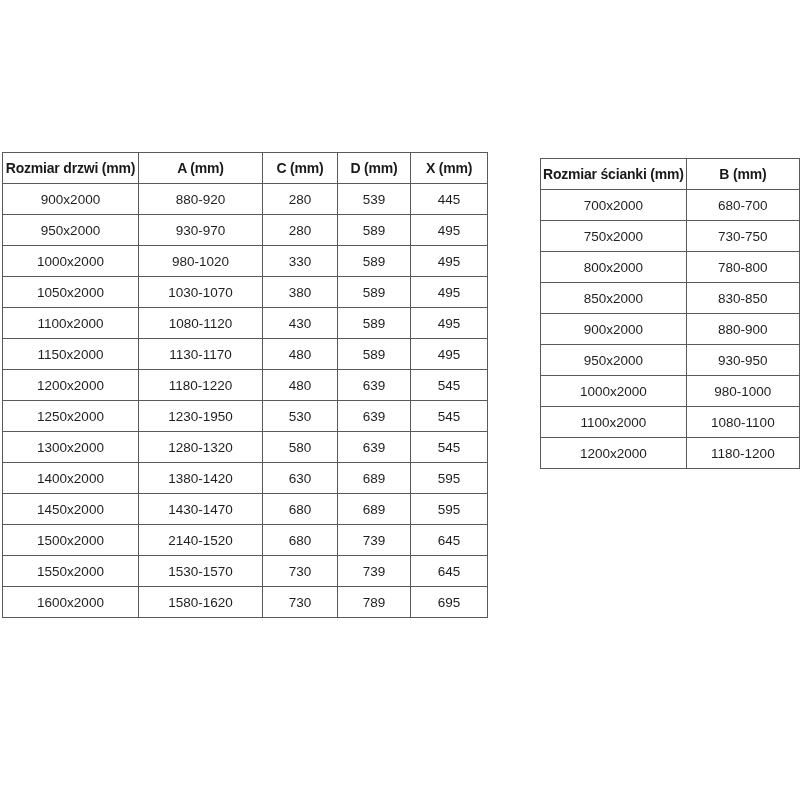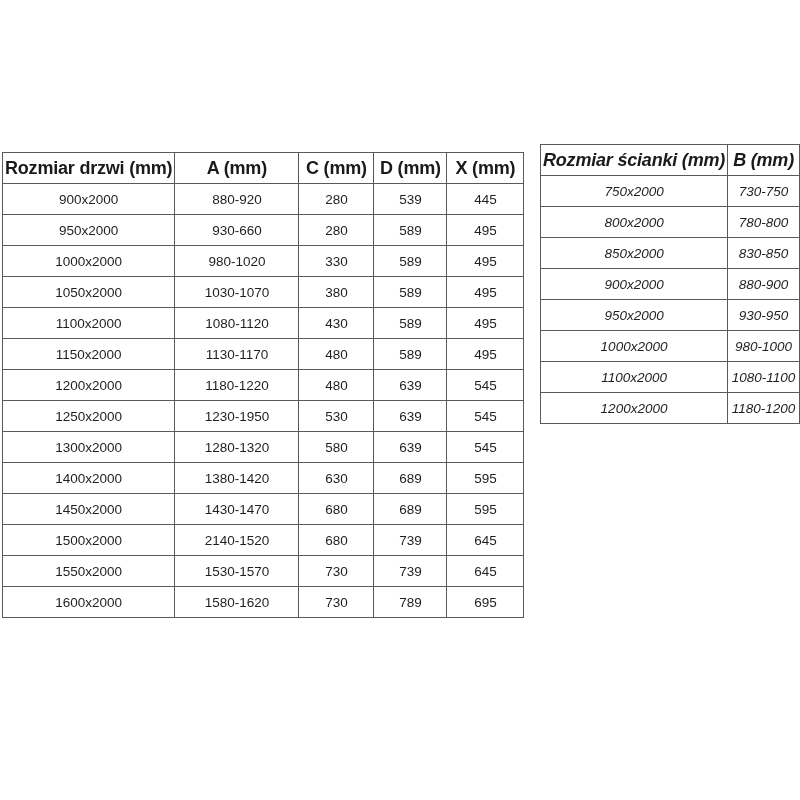--- a/index.html
+++ b/index.html
@@ -23,38 +23,37 @@
   .spec-table th, .spec-table td {
     border: 1px solid #595959;
     text-align: center;
     vertical-align: middle;
     height: 30px;
     padding: 0 2px;
     white-space: nowrap;
     overflow: hidden;
   }
   .spec-table th {
-    font-size: 18px;
+    font-size: 14px;
     font-weight: bold;
     letter-spacing: -0.2px;
     color: #1a1a1a;
   }
   .spec-table td {
     font-size: 13.5px;
     font-weight: normal;
     color: #1f1f1f;
   }
   #door-table {
     left: 2px;
     top: 152px;
   }
   #wall-table {
     left: 540px;
-    top: 144px;
-    font-style: italic;
+    top: 158px;
   }
   #door-table col.c0 { width: 136px; }
   #door-table col.c1 { width: 124px; }
   #door-table col.c2 { width: 75px; }
   #door-table col.c3 { width: 73px; }
   #door-table col.c4 { width: 77px; }
   #wall-table col.c0 { width: 135px; }
   #wall-table col.c1 { width: 122px; }
 </style>
 </head>
@@ -80,21 +79,21 @@
     <tbody>
       <tr>
         <td>900x2000</td>
         <td>880-920</td>
         <td>280</td>
         <td>539</td>
         <td>445</td>
       </tr>
       <tr>
         <td>950x2000</td>
-        <td>930-660</td>
+        <td>930-970</td>
         <td>280</td>
         <td>589</td>
         <td>495</td>
       </tr>
       <tr>
         <td>1000x2000</td>
         <td>980-1020</td>
         <td>330</td>
         <td>589</td>
         <td>495</td>
@@ -185,20 +184,24 @@
       <col class="c1">
   </colgroup>
 <thead>
       <tr>
         <th>Rozmiar ścianki (mm)</th>
         <th>B (mm)</th>
       </tr>
     </thead>
     <tbody>
       <tr>
+        <td>700x2000</td>
+        <td>680-700</td>
+      </tr>
+      <tr>
         <td>750x2000</td>
         <td>730-750</td>
       </tr>
       <tr>
         <td>800x2000</td>
         <td>780-800</td>
       </tr>
       <tr>
         <td>850x2000</td>
         <td>830-850</td>

